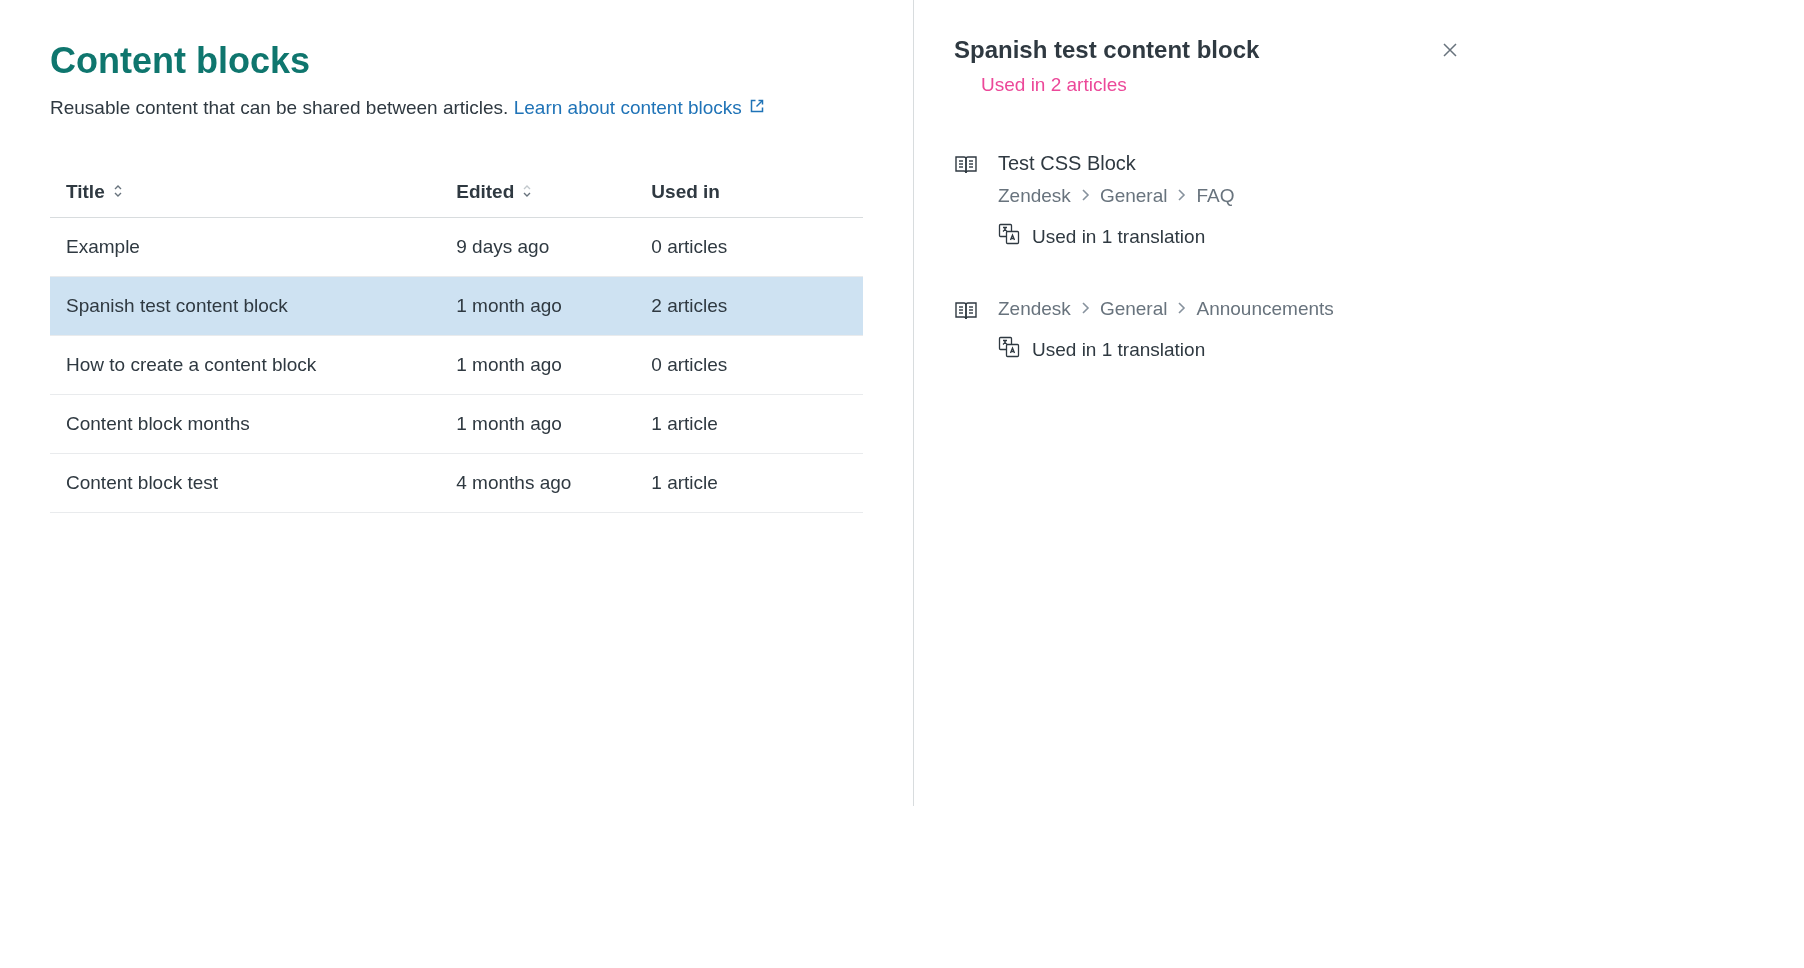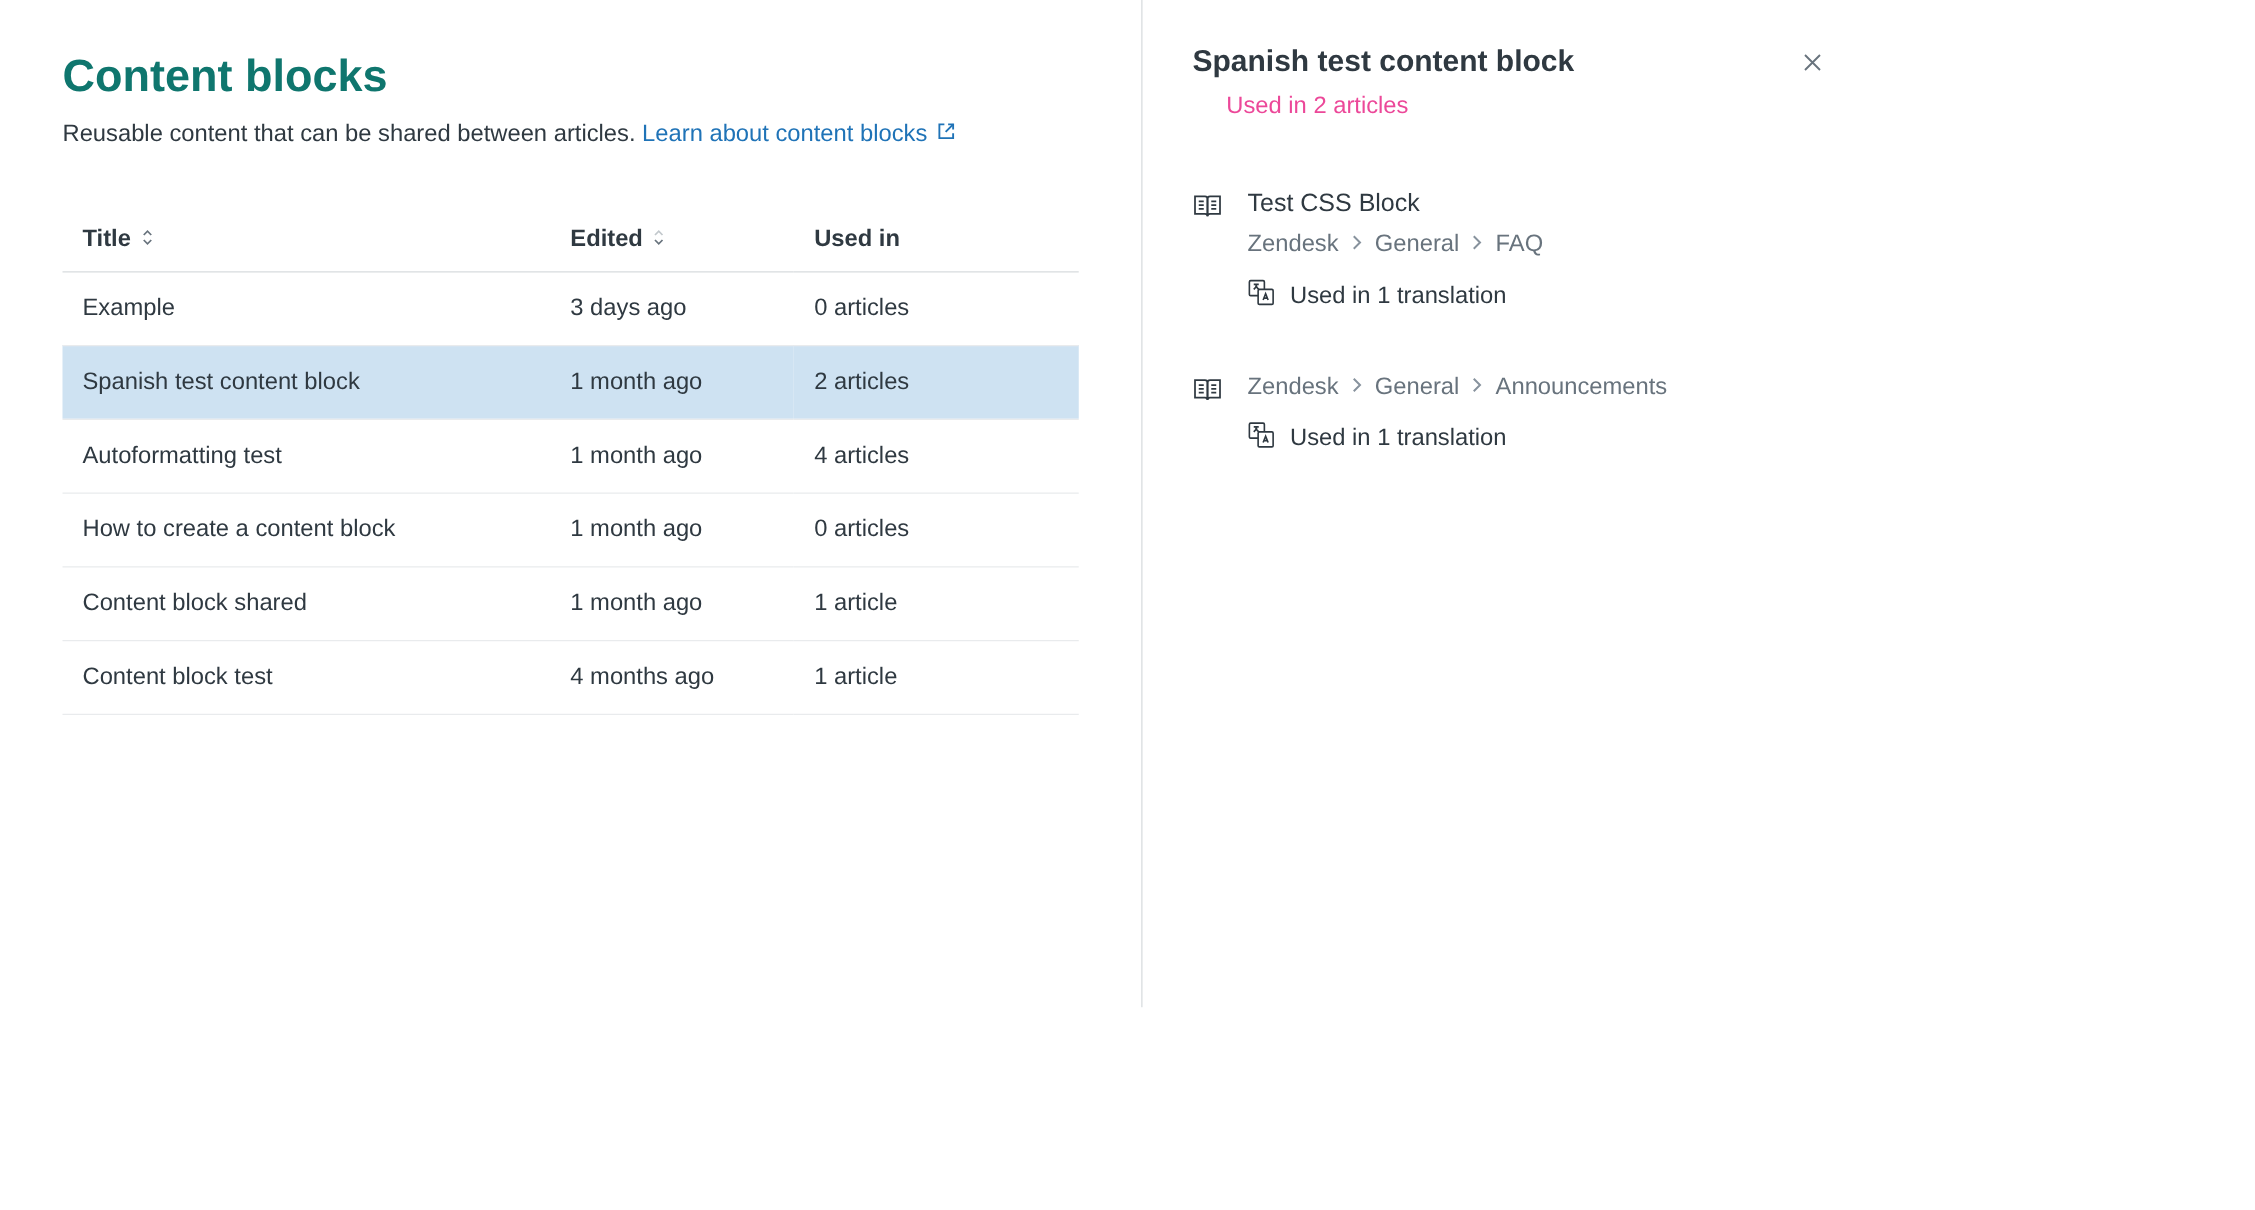--- a/index.html
+++ b/index.html
@@ -186,40 +186,35 @@
           </span>
         </th>
         <th class="col-usedin">
           <span>Used in</span>
         </th>
       </tr>
     </thead>
     <tbody id="table-body">
     <tr>
           <td>Example</td>
-          <td>3 days ago</td>
+          <td>9 days ago</td>
           <td>0 articles</td>
         </tr>
         <tr class="selected">
           <td>Spanish test content block</td>
           <td>1 month ago</td>
           <td>2 articles</td>
         </tr>
         <tr>
-          <td>Autoformatting test</td>
-          <td>1 month ago</td>
-          <td>4 articles</td>
-        </tr>
-        <tr>
           <td>How to create a content block</td>
           <td>1 month ago</td>
           <td>0 articles</td>
         </tr>
         <tr>
-          <td>Content block shared</td>
+          <td>Content block months</td>
           <td>1 month ago</td>
           <td>1 article</td>
         </tr>
         <tr>
           <td>Content block test</td>
           <td>4 months ago</td>
           <td>1 article</td>
         </tr>
       </tbody>
   </table>

